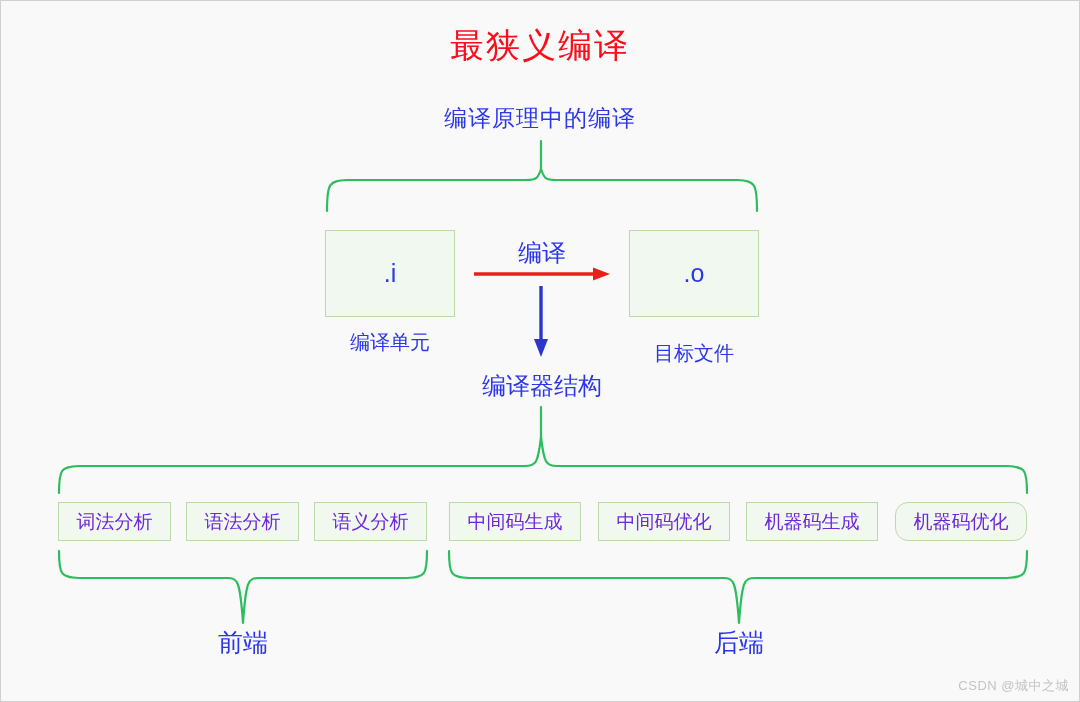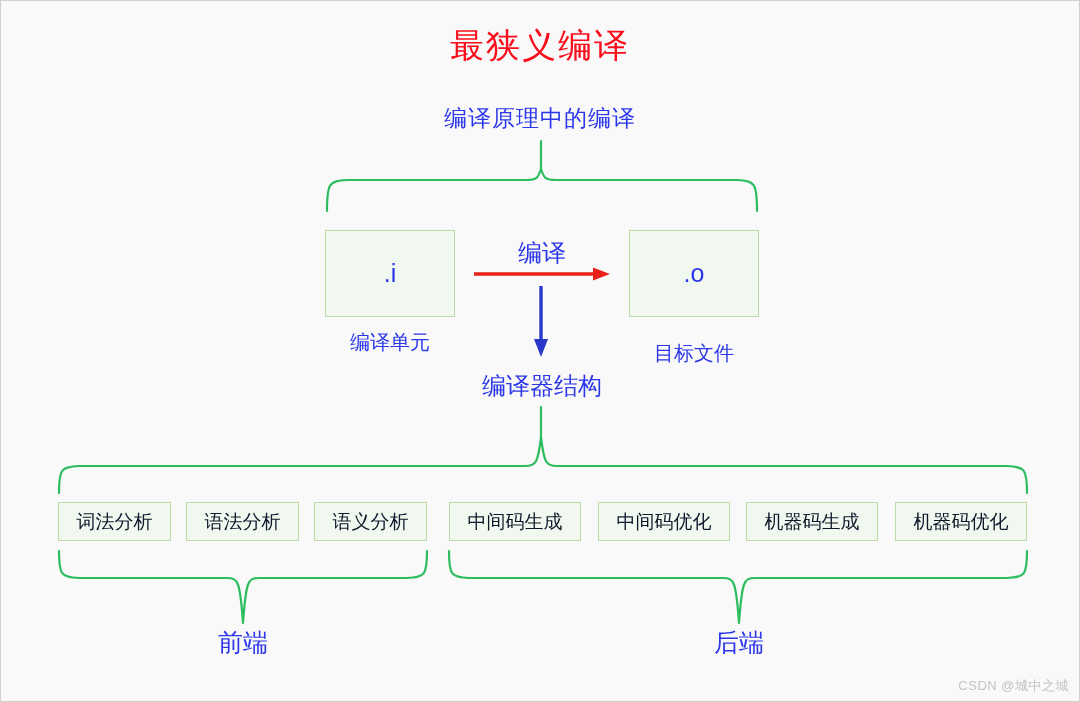--- a/index.html
+++ b/index.html
@@ -77,21 +77,21 @@
     color: #2b37e8;
     font-size: 24px;
     line-height: 32px;
   }
 
   
   .phasebox {
     background: #f1f8ef;
     border: 1.5px solid #bcd9a8;
     box-sizing: border-box;
-    color: #0f172a;
+    color: #6d28d9;
     font-size: 19px;
     display: flex;
     align-items: center;
     justify-content: center;
     top: 501px;
     height: 39px;
   }
 
   
   .sidelabel {
@@ -137,21 +137,21 @@
   <div class="abs" id="label-compile">编译</div>
   <div class="abs" id="label-structure">编译器结构</div>
 
   <div class="abs phasebox" style="left:57px;width:113px;">词法分析</div>
   <div class="abs phasebox" style="left:185px;width:113px;">语法分析</div>
   <div class="abs phasebox" style="left:313px;width:113px;">语义分析</div>
 
   <div class="abs phasebox" style="left:448px;width:132px;">中间码生成</div>
   <div class="abs phasebox" style="left:597px;width:132px;">中间码优化</div>
   <div class="abs phasebox" style="left:745px;width:132px;">机器码生成</div>
-  <div class="abs phasebox" style="left:894px;width:132px;">机器码优化</div>
+  <div class="abs phasebox" style="left:894px;width:132px;border-radius:13px;">机器码优化</div>
 
   <div class="abs sidelabel" id="label-frontend">前端</div>
   <div class="abs sidelabel" id="label-backend">后端</div>
 
   <svg class="abs" id="overlay" viewBox="0 0 1080 702">
 
     <path d="M540,140 L540,168" fill="none" stroke="#2ebd5e" stroke-width="2.2" stroke-linecap="round"></path>
 
     <path d="M326,210
              C326,182 328,180 346,179

